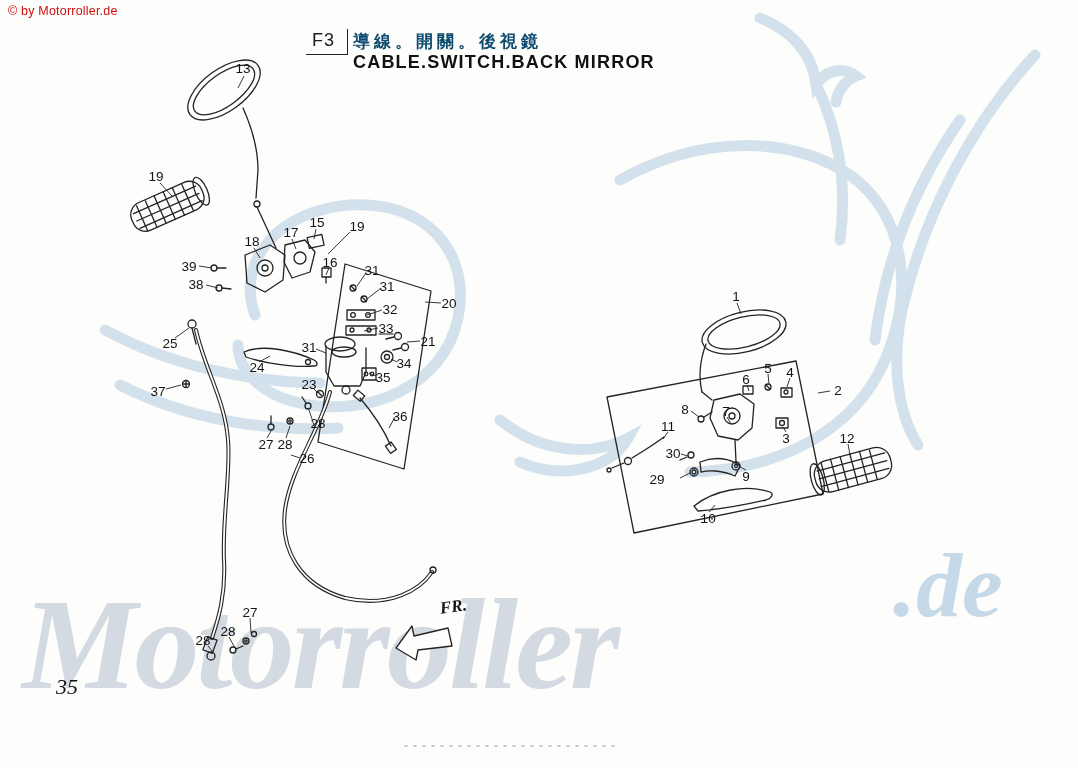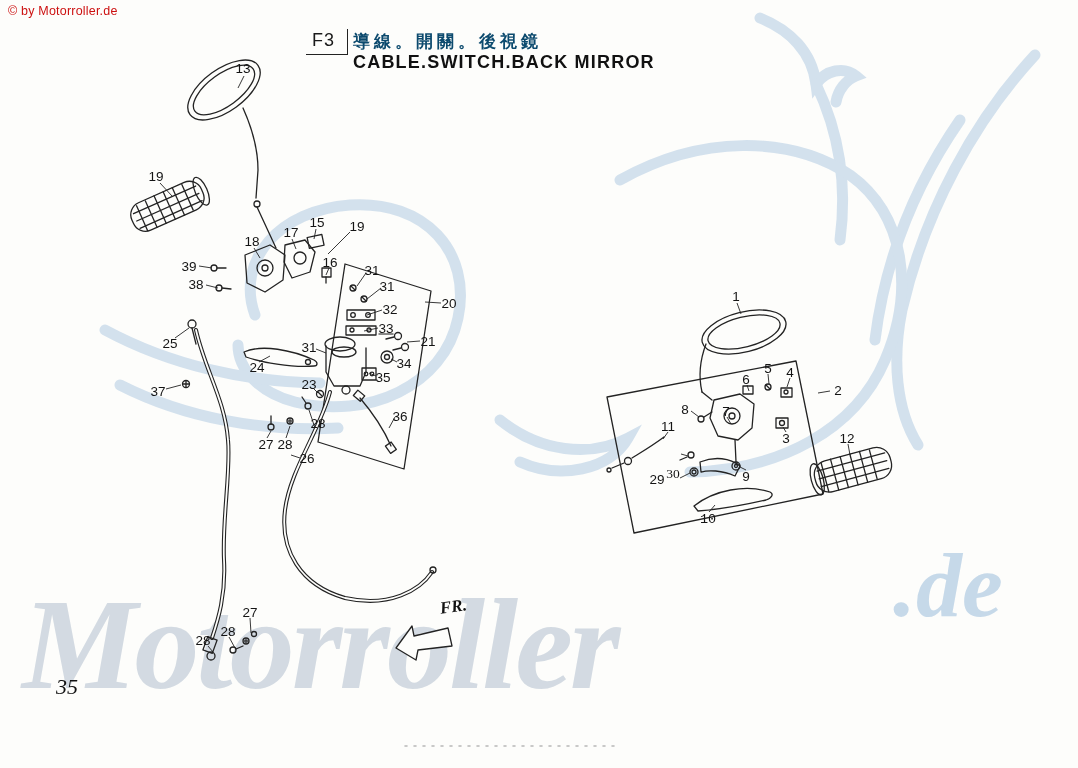--- a/index.html
+++ b/index.html
@@ -347,19 +347,19 @@
       <span class="callout" style="left: 736px; top: 296px;">1</span>
       <span class="callout" style="left: 838px; top: 390px;">2</span>
       <span class="callout" style="left: 768px; top: 368px;">5</span>
       <span class="callout" style="left: 790px; top: 372px;">4</span>
       <span class="callout" style="left: 746px; top: 379px;">6</span>
       <span class="callout" style="left: 685px; top: 409px;">8</span>
       <span class="callout" style="left: 726px; top: 411px;">7</span>
       <span class="callout" style="left: 668px; top: 426px;">11</span>
       <span class="callout" style="left: 786px; top: 438px;">3</span>
       <span class="callout" style="left: 847px; top: 438px;">12</span>
-      <span class="callout" style="left: 673px; top: 474px; font-family: Liberation Serif, serif;">30</span>
+      <span class="callout" style="left: 673px; top: 453px;">30</span>
       <span class="callout" style="left: 657px; top: 479px;">29</span>
       <span class="callout" style="left: 746px; top: 476px;">9</span>
       <span class="callout" style="left: 708px; top: 519px; font-family: Liberation Mono, monospace;">10</span>
     </div>
 
 </div>
 
 </body></html>

